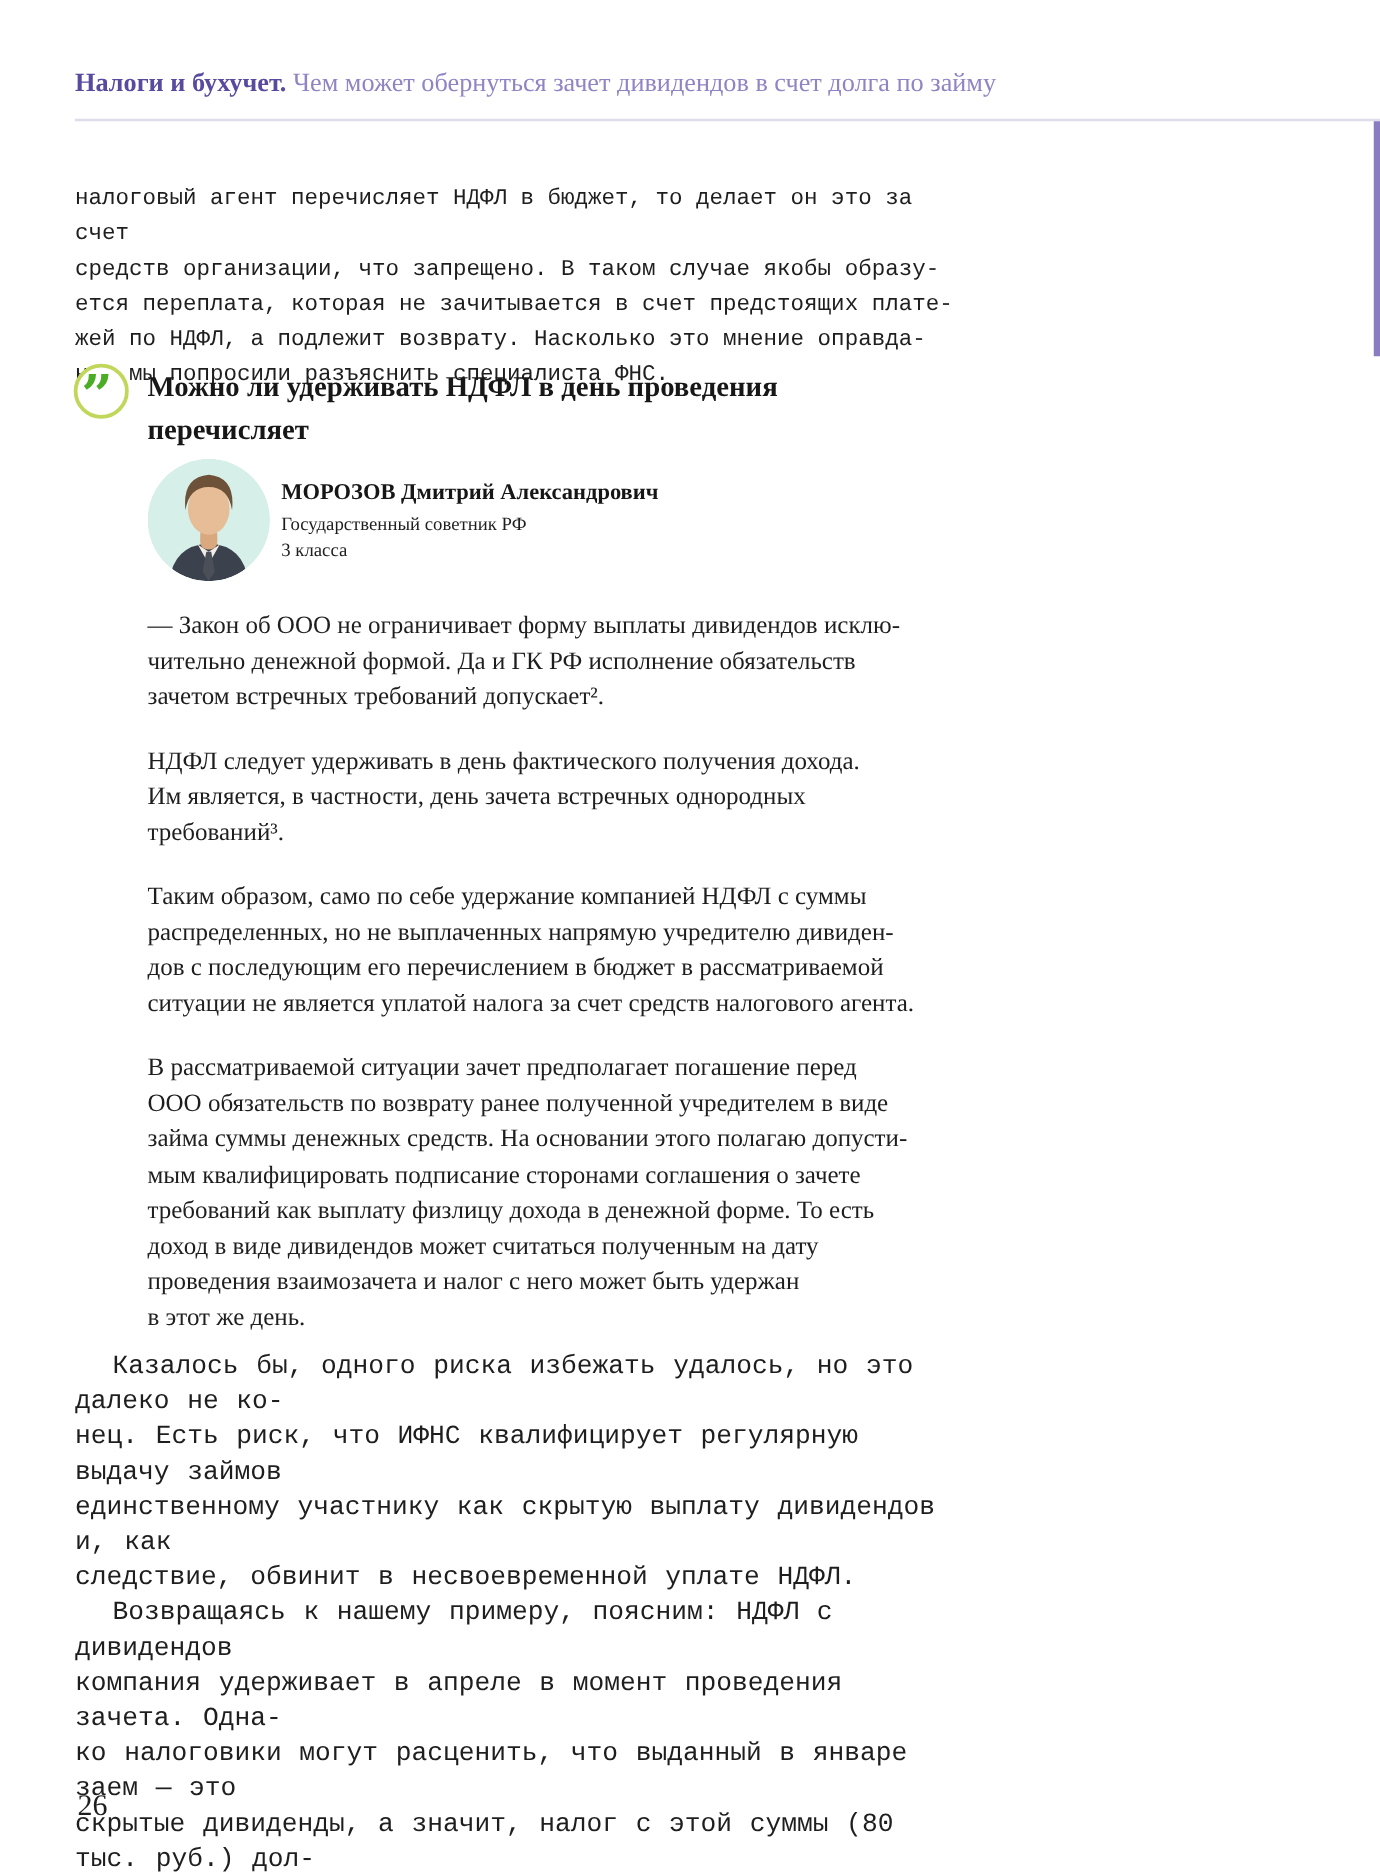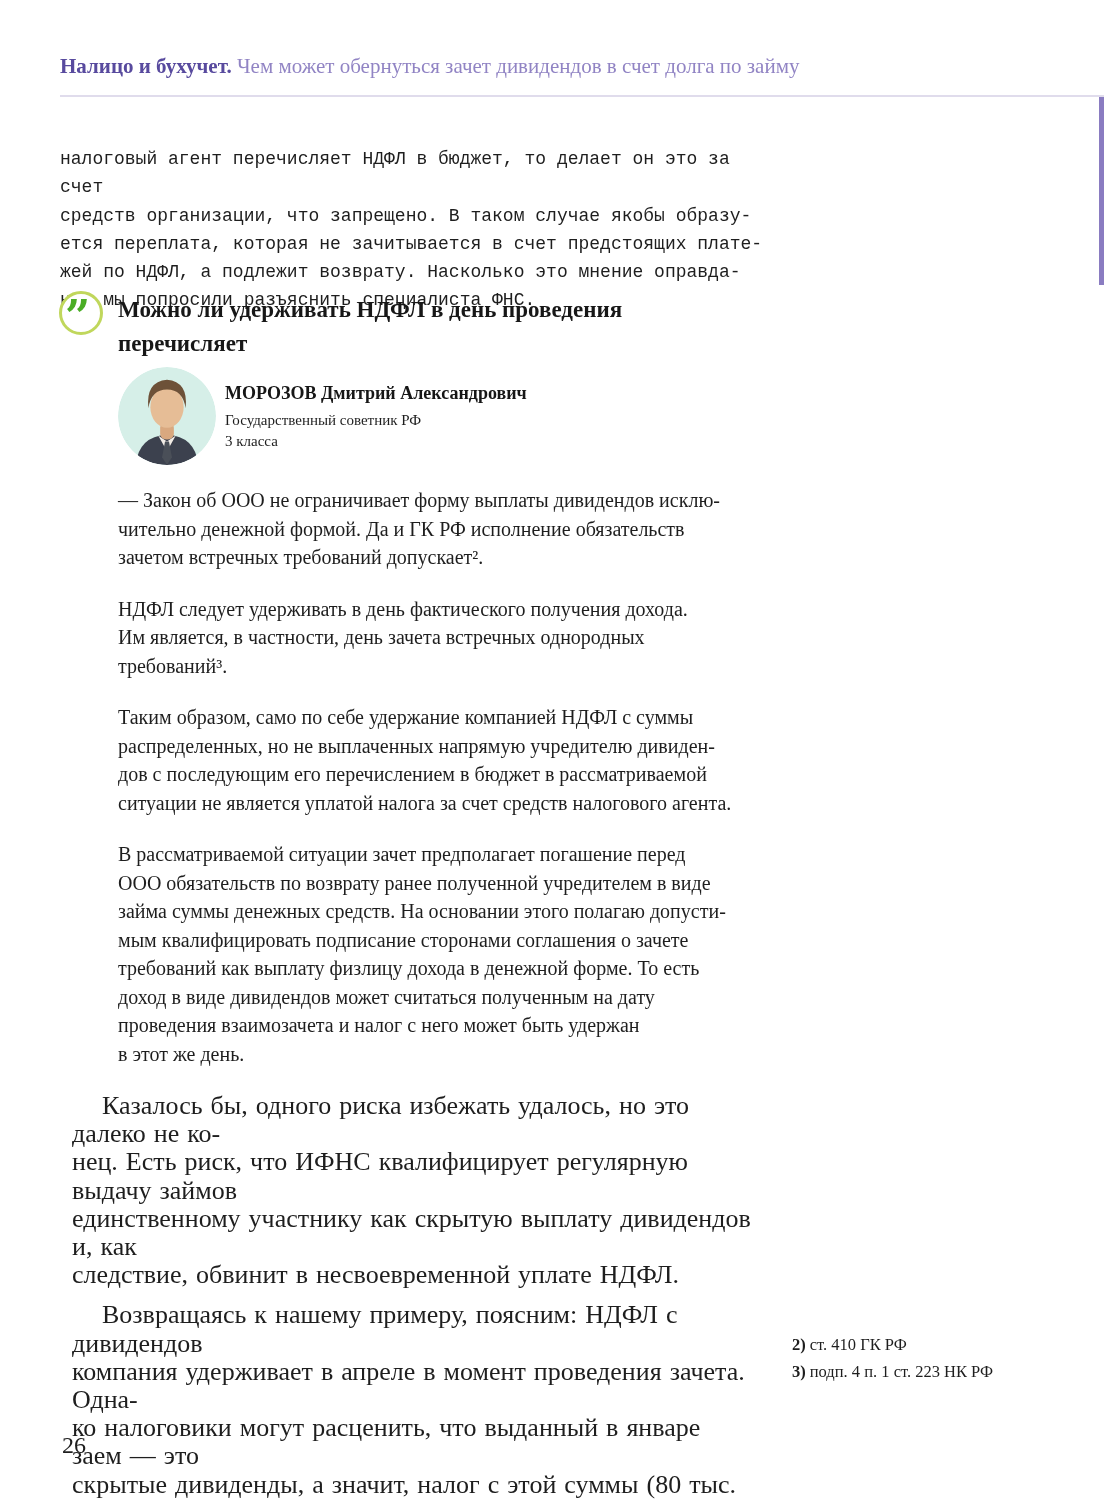--- a/index.html
+++ b/index.html
@@ -115,26 +115,27 @@
     white-space: pre-line;
   }
 
   
   .body-text {
     position: absolute;
     left: 60px; top: 1080px;
     width: 706px;
   }
   .body-text p {
-    margin: 12px;
-    font-size: 26px;
+    margin: 0;
+    font-size: 21px;
     line-height: 28.2px;
     white-space: pre-line;
     text-indent: 30px;
     word-spacing: 1.5px;
+    font-family: Liberation Mono, monospace;
   }
 
   
   .footnotes {
     position: absolute;
     left: 792px; top: 1331px;
     font-size: 16.5px;
     line-height: 27px;
     white-space: nowrap;
   }
@@ -146,21 +147,21 @@
     left: 62px; top: 1432px;
     font-size: 24px;
   }
 </style>
 </head>
 <body>
 
 <div class="page">
 
   <div class="header">
-    <span class="header-section">Налицо и бухучет.</span>
+    <span class="header-section">Налоги и бухучет.</span>
     <span> </span>
     <span class="header-title">Чем может обернуться зачет дивидендов в счет долга по займу</span>
   </div>
   <div class="header-rule"></div>
   <div class="accent-bar"></div>
 
   <div class="intro">налоговый агент перечисляет НДФЛ в бюджет, то делает он это за счет
 средств организации, что запрещено. В таком случае якобы образу-
 ется переплата, которая не зачитывается в счет предстоящих плате-
 жей по НДФЛ, а подлежит возврату. Насколько это мнение оправда-
@@ -224,24 +225,16 @@
 следствие, обвинит в несвоевременной уплате НДФЛ.</p>
     <p>Возвращаясь к нашему примеру, поясним: НДФЛ с дивидендов
 компания удерживает в апреле в момент проведения зачета. Одна-
 ко налоговики могут расценить, что выданный в январе заем — это
 скрытые дивиденды, а значит, налог с этой суммы (80 тыс. руб.) дол-
 жен быть удержан в январе, а не в апреле. Аналогично с февральским
 и мартовским займами. Налицо просрочка платежа. А это чревато
 наложением санкций. Это нам подтвердил специалист ФНС.</p>
   </div>
 
-  <div class="footnotes">
-    <div class="footnote">
-      <span class="fn-marker">2)</span><span class="fn-text">ст. 410 ГК РФ</span>
-    </div>
-    <div class="footnote">
-      <span class="fn-marker">3)</span><span class="fn-text">подп. 4 п. 1 ст. 223 НК РФ</span>
-    </div>
-  </div>
 
   <div class="page-number">26</div>
 
 </div>
 
 </body></html>

